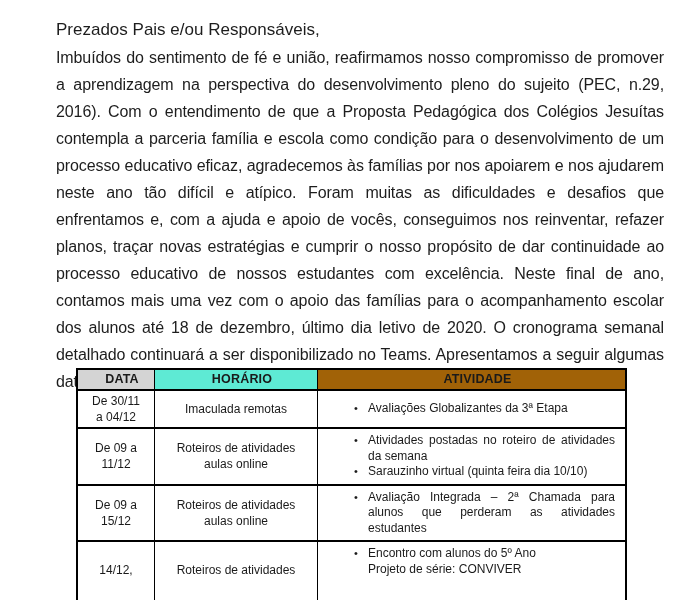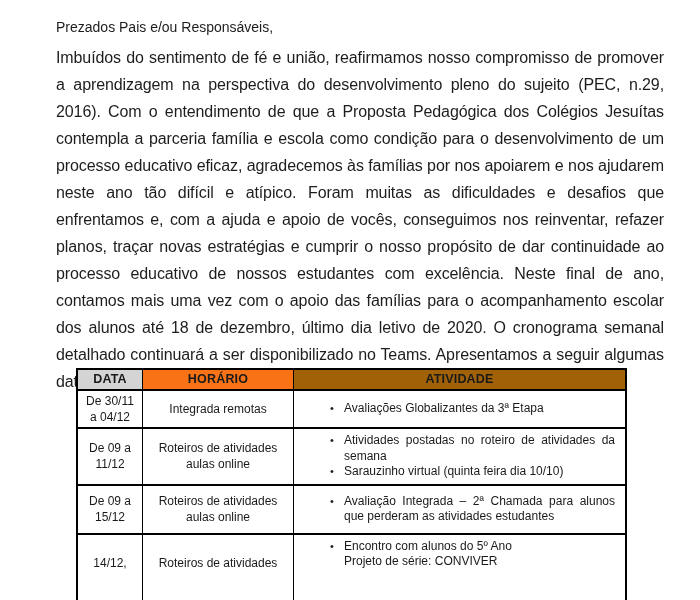--- a/index.html
+++ b/index.html
@@ -3,38 +3,38 @@
 <meta charset="utf-8">
 <style>
   html,body{margin:0;padding:0;}
   body{
     width:700px;height:600px;overflow:hidden;background:#ffffff;
     font-family:"Liberation Sans",sans-serif;color:#1d1d1d;
   }
   .page{position:relative;width:700px;height:600px;overflow:hidden;}
   .salutation{
     position:absolute;left:56px;top:5px;width:610px;
-    font-size:14px;line-height:16px;white-space:nowrap;
+    font-size:17px;line-height:16px;white-space:nowrap;
   }
   .body-text{
     position:absolute;left:56px;top:28px;width:608px;
     font-size:16px;line-height:27px;text-align:justify;
     letter-spacing:-0.1px;
   }
   .schedule{
     position:absolute;left:76px;top:368px;width:551px;
     border-collapse:collapse;table-layout:fixed;
     border:2px solid #000;font-size:12px;color:#1a1a1a;
   }
   .schedule th,.schedule td{
     border:1px solid #000;border-top-width:2px;border-bottom-width:2px;
   }
   .schedule th{
     font-size:12.5px;font-weight:bold;text-align:center;
-    padding:2px 0 3px 0;letter-spacing:0.2px;margin-top:48px;
+    padding:2px 0 3px 12px;letter-spacing:0.2px;margin-top:48px;
   }
   .schedule th.w-data{width:64px;}
   .schedule th.w-hor{width:150px;}
   .c-data,.c-hor{
     text-align:center;vertical-align:middle;
     padding:2px 2px;line-height:16px;
   }
   .c-atv{vertical-align:middle;padding:4px 10px 4px 0;line-height:15.5px;}
   .bullet-item{display:flex;align-items:flex-start;}
   .bullet{flex:0 0 24px;margin-left:26px;text-align:center;font-size:11px;}
@@ -54,28 +54,28 @@
 
 <div class="page">
   <p class="salutation">Prezados Pais e/ou Responsáveis,</p>
 
   <p class="body-text">Imbuídos do sentimento de fé e união, reafirmamos nosso compromisso de promover a aprendizagem na perspectiva do desenvolvimento pleno do sujeito (PEC, n.29, 2016). Com o entendimento de que a Proposta Pedagógica dos Colégios Jesuítas contempla a parceria família e escola como condição para o desenvolvimento de um processo educativo eficaz, agradecemos às famílias por nos apoiarem e nos ajudarem neste ano tão difícil e atípico. Foram muitas as dificuldades e desafios que enfrentamos e, com a ajuda e apoio de vocês, conseguimos nos reinventar, refazer planos, traçar novas estratégias e cumprir o nosso propósito de dar continuidade ao processo educativo de nossos estudantes com excelência. Neste final de ano, contamos mais uma vez com o apoio das famílias para o acompanhamento escolar dos alunos até 18 de dezembro, último dia letivo de 2020. O cronograma semanal detalhado continuará a ser disponibilizado no Teams. Apresentamos a seguir algumas datas importantes da programação do final do ano.</p>
 
   <table class="schedule">
     <thead>
       <tr>
           <th class="w-data" style="background: rgb(212, 212, 212);">DATA</th>
-          <th class="w-hor" style="background: #f97316;">HORÁRIO</th>
+          <th class="w-hor" style="background: #5eead4;">HORÁRIO</th>
           <th class="w-atv" style="background: #a16207;">ATIVIDADE</th>
         </tr>
     </thead>
     <tbody>
         <tr class="r-0">
           <td class="c-data">De 30/11<br>a 04/12</td>
-          <td class="c-hor">Integrada remotas</td>
+          <td class="c-hor">Imaculada remotas</td>
           <td class="c-atv">
             <div class="bullet-item">
               <span class="bullet">•</span>
               <span class="btext">Avaliações Globalizantes da 3ª Etapa</span>
             </div>
           </td>
         </tr>
         <tr class="r-2">
           <td class="c-data">De 09 a<br>11/12</td>
           <td class="c-hor">Roteiros de atividades<br>aulas online</td>

